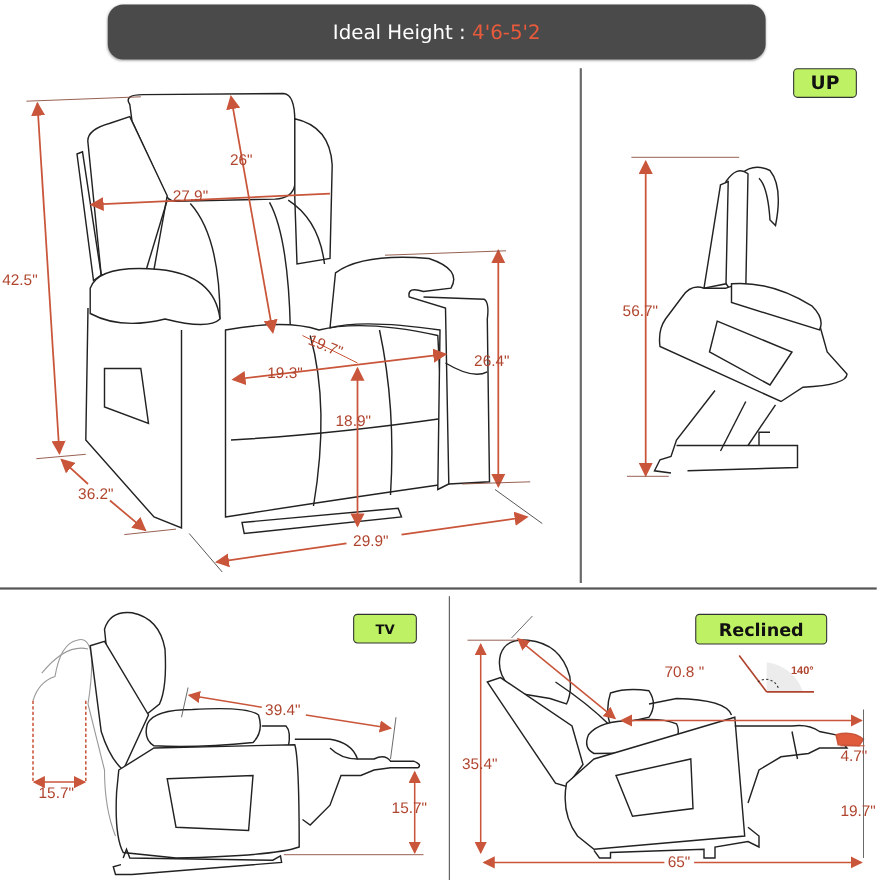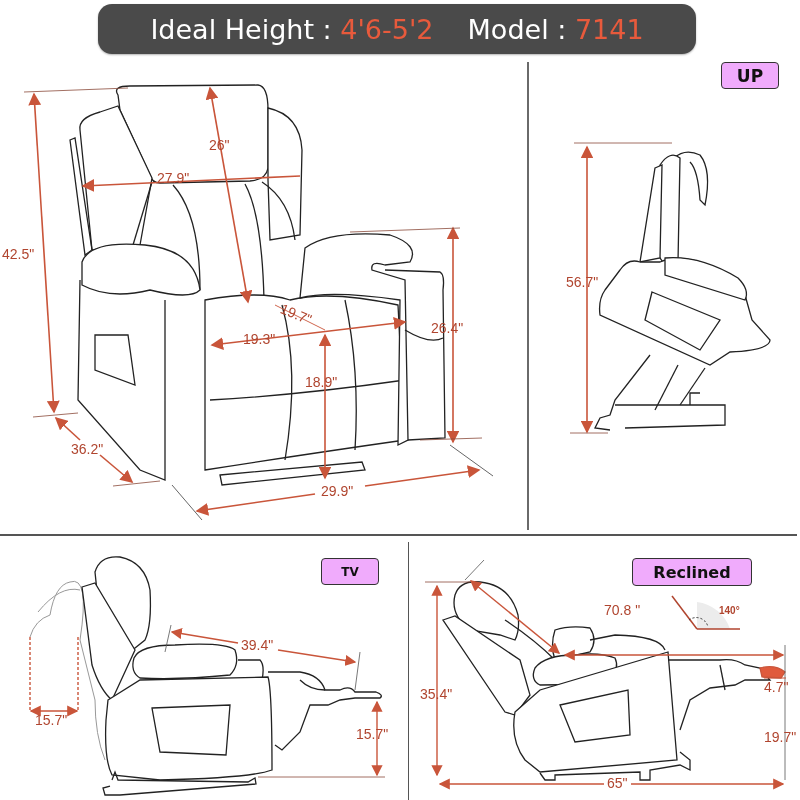--- a/index.html
+++ b/index.html
@@ -1,50 +1,46 @@
 <!DOCTYPE html>
 <html><head>
 <meta charset="utf-8">
 <style>
   html, body { margin: 0; padding: 0; background: #ffffff; }
   body { width: 800px; height: 800px; position: relative; overflow: hidden; font-family: "Liberation Sans", sans-serif; }
   .banner {
     position: absolute; left: 98px; top: 4px; width: 598px; height: 50px;
     background: #4a4a4a; border-radius: 14px;
     display: flex; align-items: center; justify-content: center; gap: 34px;
-    font-family: "DejaVu Sans", sans-serif; font-size: 27px; color: #ffffff;
+    font-family: "DejaVu Sans", sans-serif; font-size: 18px; color: #ffffff;
     box-shadow: 0 1px 2px rgba(0,0,0,0.3);
   }
   .banner .accent { color: #e85a3c; }
   .divider-v { position: absolute; left: 527px; top: 62px; width: 2px; height: 468px; background: #6a6a6a; }
   .divider-h { position: absolute; left: 0; top: 534px; width: 797px; height: 2px; background: #555555; }
   .divider-v2 { position: absolute; left: 408px; top: 542px; width: 1px; height: 258px; background: #555555; }
   .tag {
-    position: absolute; border: 1.5px solid #333; border-radius: 4px; background: #f0abfc;
+    position: absolute; border: 1.5px solid #333; border-radius: 4px; background: #bef264;
     font-family: "DejaVu Sans", sans-serif; font-weight: bold; color: #111;
     display: flex; align-items: center; justify-content: center;
   }
   .tag-up { left: 721px; top: 62px; width: 56px; height: 25px; font-size: 17px; }
   .tag-tv { left: 321px; top: 558px; width: 56px; height: 25px; font-size: 12px; }
   .tag-reclined { left: 632px; top: 558px; width: 118px; height: 26px; font-size: 16px; }
   svg.drawing { position: absolute; left: 0; top: 0; }
   .dim { position: absolute; font-size: 14px; color: #b0452f; white-space: nowrap; line-height: 1; }
   .dim-small { font-size: 10px; font-weight: bold; margin-left: 19px; }
 </style>
 </head>
 <body>
 
 <div class="banner">
   <span>
     <span>Ideal Height :</span>
     <span class="accent">4'6-5'2</span>
-  </span>
-  <span>
-    <span>Model :</span>
-    <span class="accent">7141</span>
   </span>
 </div>
 
 <div class="divider-v"></div>
 <div class="divider-h"></div>
 <div class="divider-v2"></div>
 
 <svg class="drawing" width="800" height="800" viewBox="0 0 800 800">
   <defs>
     <marker id="ah" markerWidth="8" markerHeight="8" refX="7" refY="4" orient="auto-start-reverse">

